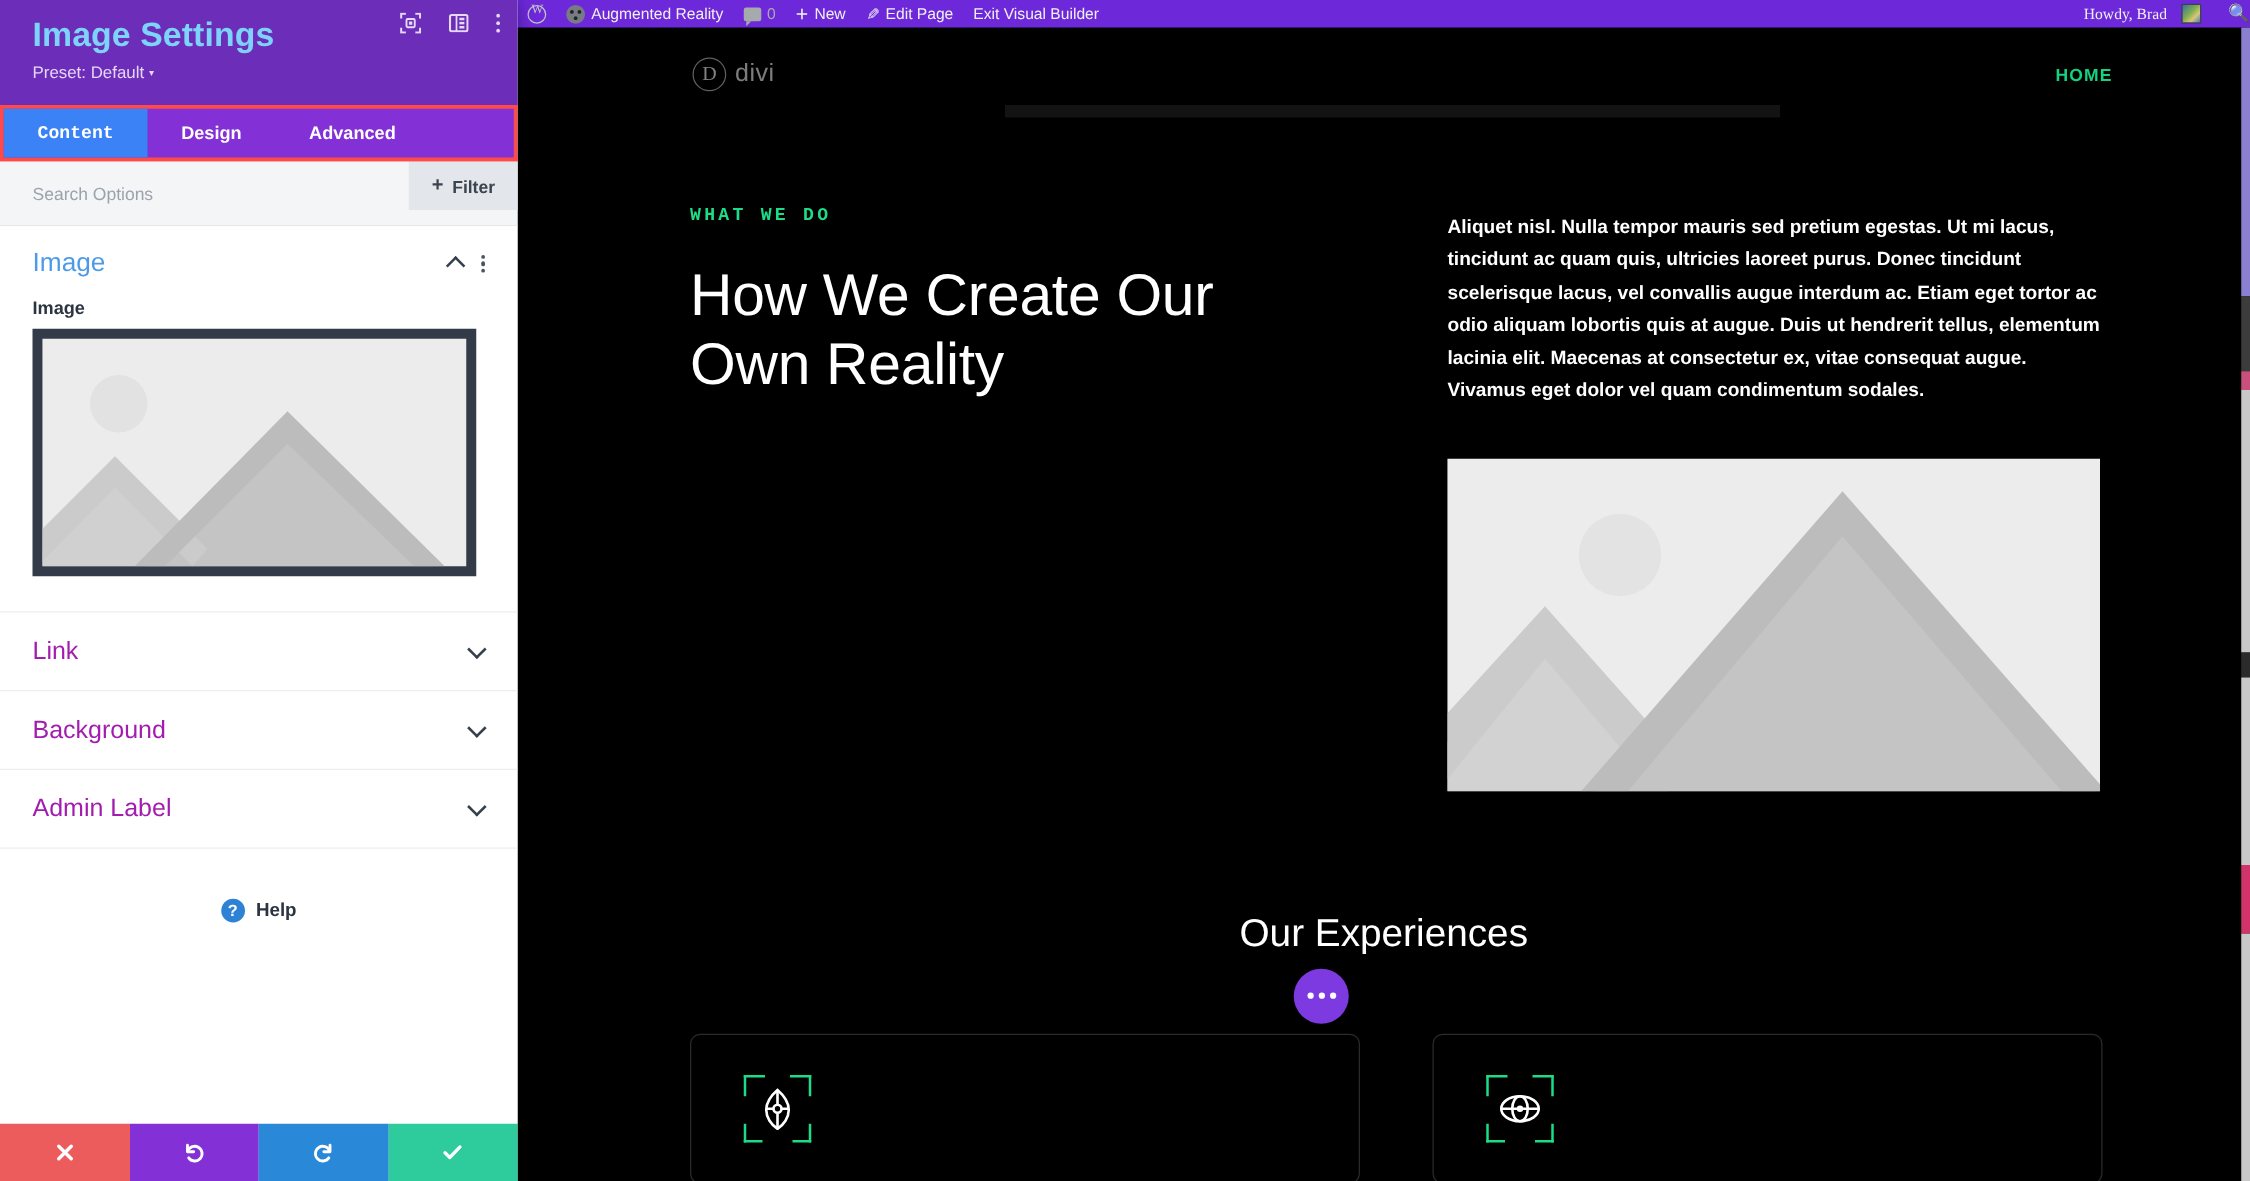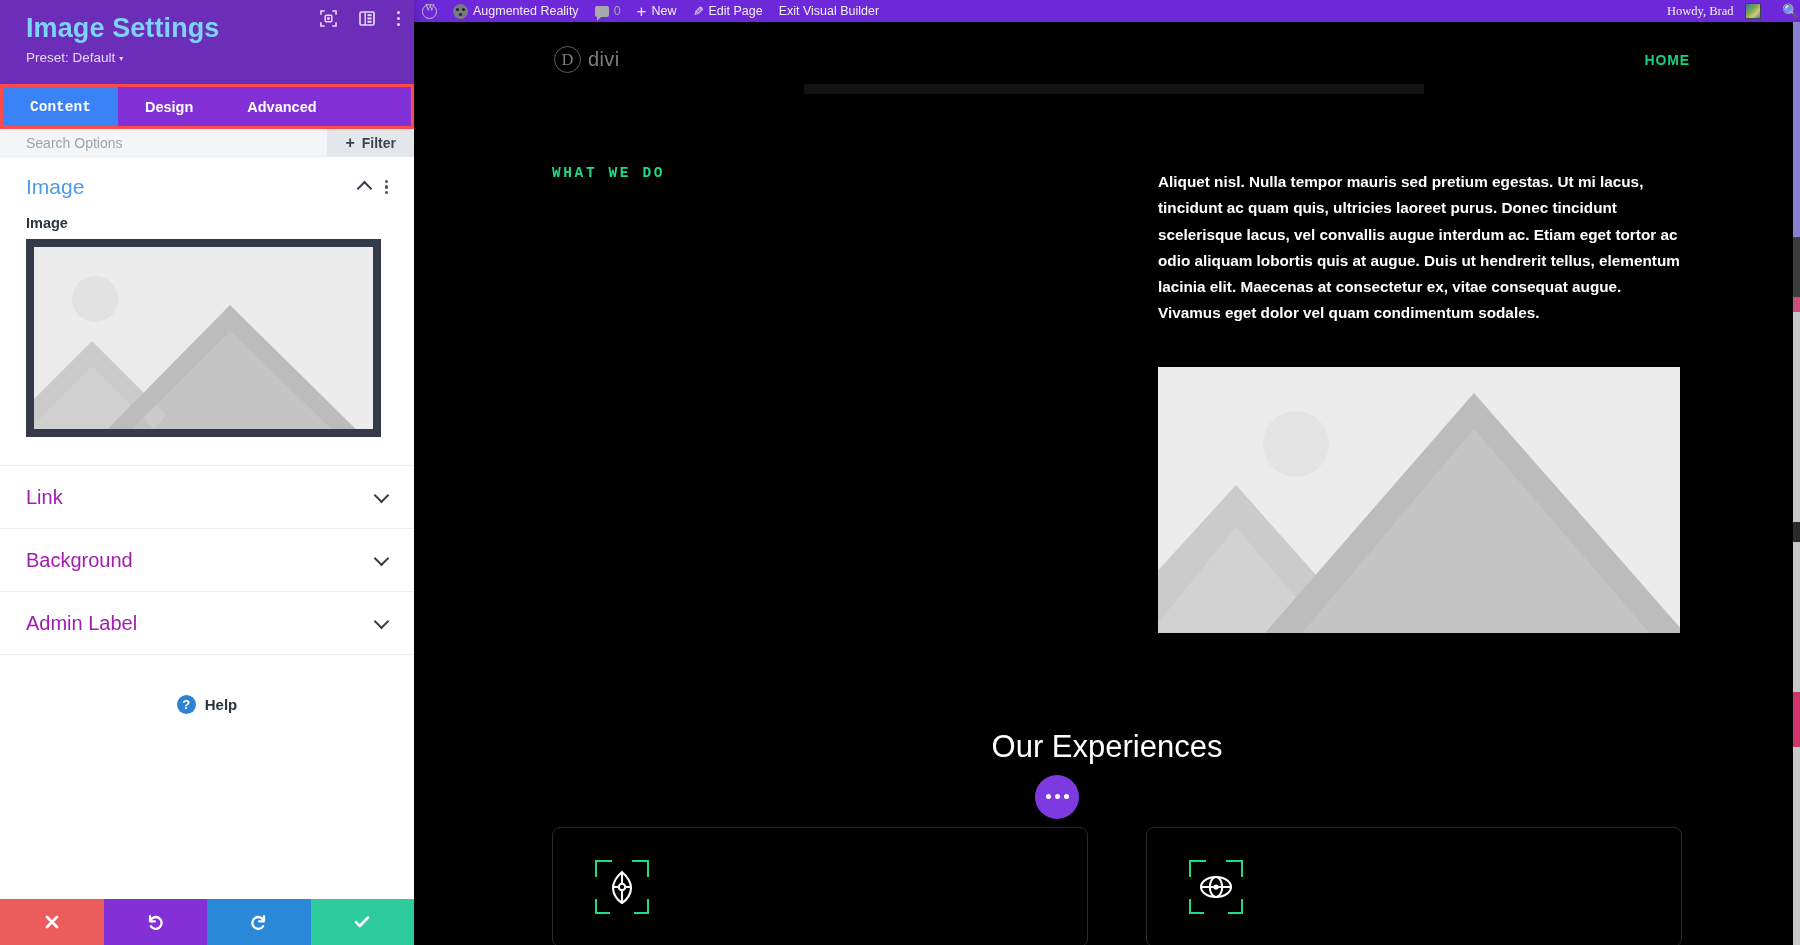--- a/index.html
+++ b/index.html
@@ -110,23 +110,23 @@
   }
   .tab {
     flex: 0 0 auto; display: flex; align-items: center; justify-content: center;
     color: #fff; font-size: 14.5px; font-weight: 600;
     padding: 0 27px; height: 39px; cursor: pointer;
   }
   .tab.active { background: #3b82f6; font-family: Liberation Mono, monospace; }
 
   
   .search-row {
-    display: flex; align-items: center; justify-content: space-between;
+    display: flex; justify-content: space-between;
     background: #f4f5f7; border-bottom: 1px solid #e6e8ec;
-    height: 28px; padding-left: 26px;
+    height: 52px; padding-left: 26px;
   }
   .search-input {
     border: none; background: transparent; outline: none;
     font-size: 14px; color: #4f5a66; font-family: "Liberation Sans", sans-serif;
     width: 280px;
   }
   .search-input::placeholder { color: #9aa3ad; }
   .filter-btn {
     background: #e3e6ea; color: #3c4450; border: none;
     font-size: 14px; font-weight: 600; height: 39px; padding: 0 18px;
@@ -464,20 +464,21 @@
       <div class="divi-logo">
         <span class="divi-mark">D</span>
         <span class="divi-word">divi</span>
       </div>
       <a class="nav-home">HOME</a>
     </div>
 
     <div class="hero">
       <div class="hero-left">
         <div class="eyebrow">WHAT WE DO</div>
+        <h1 class="hero-h1">How We Create Our Own Reality</h1>
       </div>
       <div class="hero-right">
         <p class="hero-p">Aliquet nisl. Nulla tempor mauris sed pretium egestas. Ut mi lacus, tincidunt ac quam quis, ultricies laoreet purus. Donec tincidunt scelerisque lacus, vel convallis augue interdum ac. Etiam eget tortor ac odio aliquam lobortis quis at augue. Duis ut hendrerit tellus, elementum lacinia elit. Maecenas at consectetur ex, vitae consequat augue. Vivamus eget dolor vel quam condimentum sodales.</p>
         <div class="hero-img">
           <svg width="100%" height="100%" viewBox="0 0 522 266" preserveAspectRatio="none">
             <rect width="522" height="266" fill="#ececec"></rect>
             <circle cx="138" cy="77" r="33" fill="#e3e3e3"></circle>
             <path d="M-20 250 L78 134 L176 250 L176 280 L-20 280 Z" fill="#d2d2d2"></path>
             <path d="M-26 232 L78 118 L190 244 L168 266 L78 160 L-8 266 Z" fill="#cbcbcb"></path>
             <path d="M96 290 L316 34 L540 290 Z" fill="#c4c4c4"></path>

